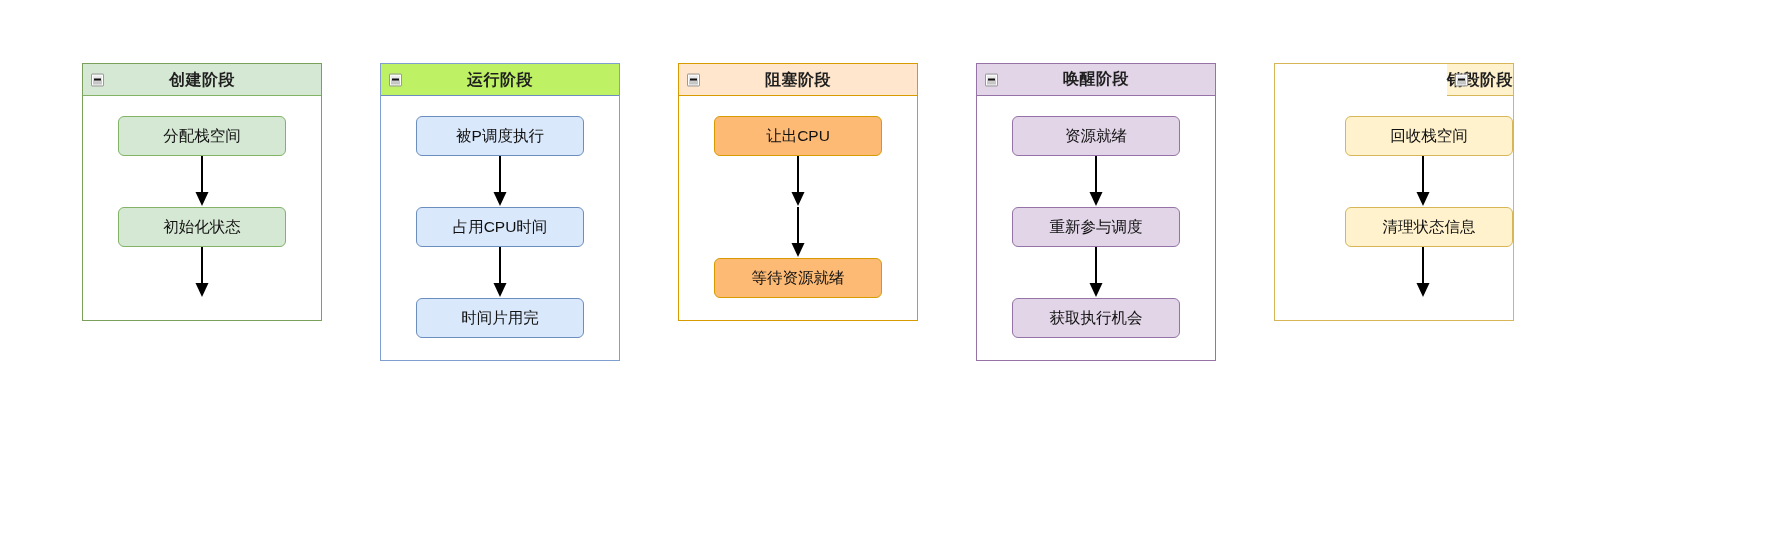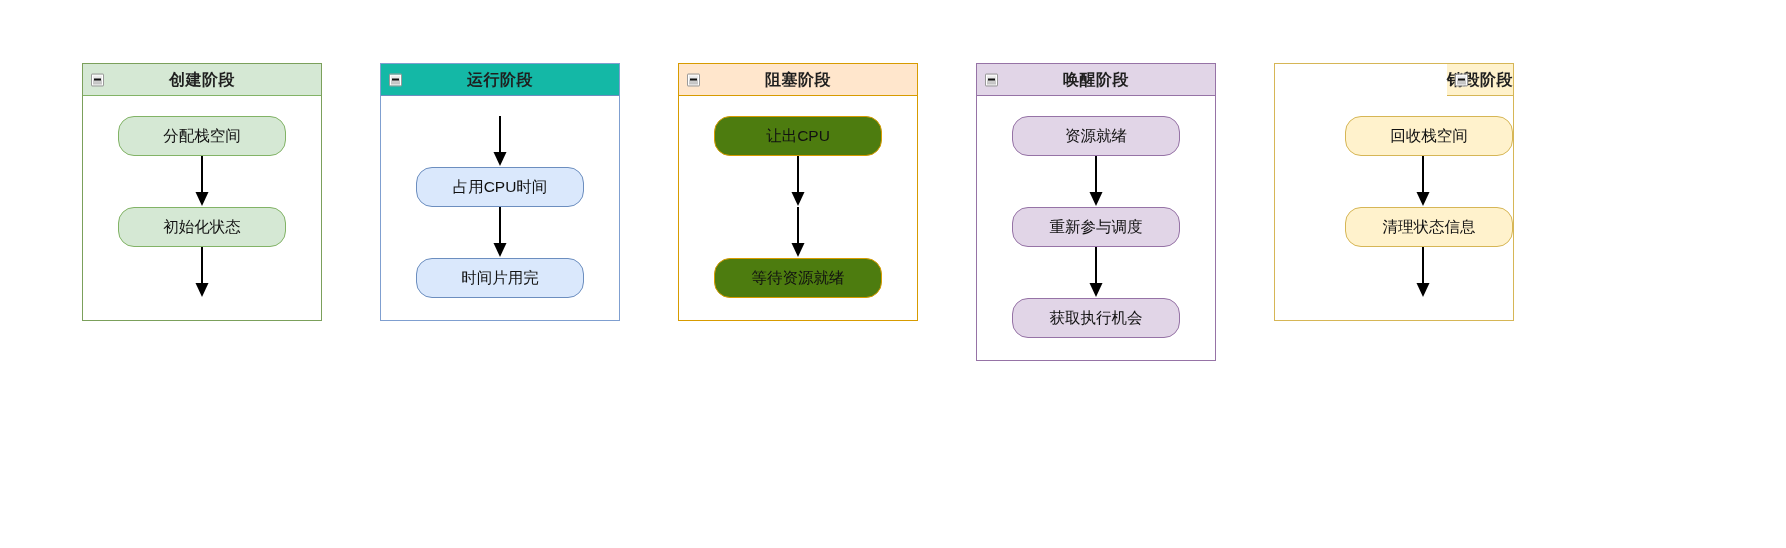--- a/index.html
+++ b/index.html
@@ -92,21 +92,21 @@
     flex-direction: column;
     align-items: center;
     background: #ffffff;
   }
 
   
   .node {
     width: 168px;
     height: 40px;
     box-sizing: border-box;
-    border-radius: 16px;
+    border-radius: 6px;
     border: 1.5px solid #888;
     display: flex;
     align-items: center;
     justify-content: center;
     font-size: 15.5px;
     color: #111111;
     white-space: nowrap;
     user-select: none;
   }
 
@@ -117,28 +117,28 @@
     display: block;
     flex: 0 0 auto;
   }
 
   
   .panel.green   { border-color: #7ba05b; }
   .panel.green   .panel-header { background: #d5e8d4; border-bottom-color: #82b366; }
   .panel.green   .node { background: #d5e8d4; border-color: #82b366; }
 
   .panel.blue    { border-color: #7f9fd0; }
-  .panel.blue    .panel-header { background: #14b8a6; border-bottom-color: #6c8ebf; }
+  .panel.blue    .panel-header { background: #bef264; border-bottom-color: #6c8ebf; }
   .panel.blue    .node { background: #dae8fc; border-color: #6c8ebf; }
 
   .panel.orange  { border-color: #d79b00; }
   .panel.orange  .panel-header { background: #ffe6cc; border-bottom-color: #d79b00; }
-  .panel.orange  .node { background: #4d7c0f; border-color: #d79b00; }
-
-  .panel.purple  { border-color: #9673a6; }
+  .panel.orange  .node { background: #fdba74; border-color: #d79b00; }
+
+  .panel.purple  { border-color: #9673a6; font-family: Liberation Mono, monospace; }
   .panel.purple  .panel-header { background: #e1d5e7; border-bottom-color: #9673a6; }
   .panel.purple  .node { background: #e1d5e7; border-color: #9673a6; text-align: center; }
 
   .panel.yellow  { border-color: #d6b656; align-items: flex-end; }
   .panel.yellow  .panel-header { background: #fff2cc; border-bottom-color: #d6b656; }
   .panel.yellow  .node { background: #fff2cc; border-color: #d6b656; margin-left: 12px; }
 </style>
 </head>
 <body>
 
@@ -165,20 +165,21 @@
         </div>
       </div>
       <div class="panel blue">
         <div class="panel-header">
           <span class="collapse-icon">
             <span class="bar"></span>
           </span>
           <span class="panel-title">运行阶段</span>
         </div>
         <div class="panel-body">
+          <div class="node">被P调度执行</div>
           <svg class="connector" viewBox="0 0 16 51" width="16" height="51">
             <line x1="8" y1="0" x2="8" y2="40" stroke="#000000" stroke-width="2"></line>
             <polygon points="8,50 1.5,36 14.5,36" fill="#000000"></polygon>
           </svg>
           <div class="node">占用CPU时间</div>
           <svg class="connector" viewBox="0 0 16 51" width="16" height="51">
             <line x1="8" y1="0" x2="8" y2="40" stroke="#000000" stroke-width="2"></line>
             <polygon points="8,50 1.5,36 14.5,36" fill="#000000"></polygon>
           </svg>
           <div class="node">时间片用完</div>

